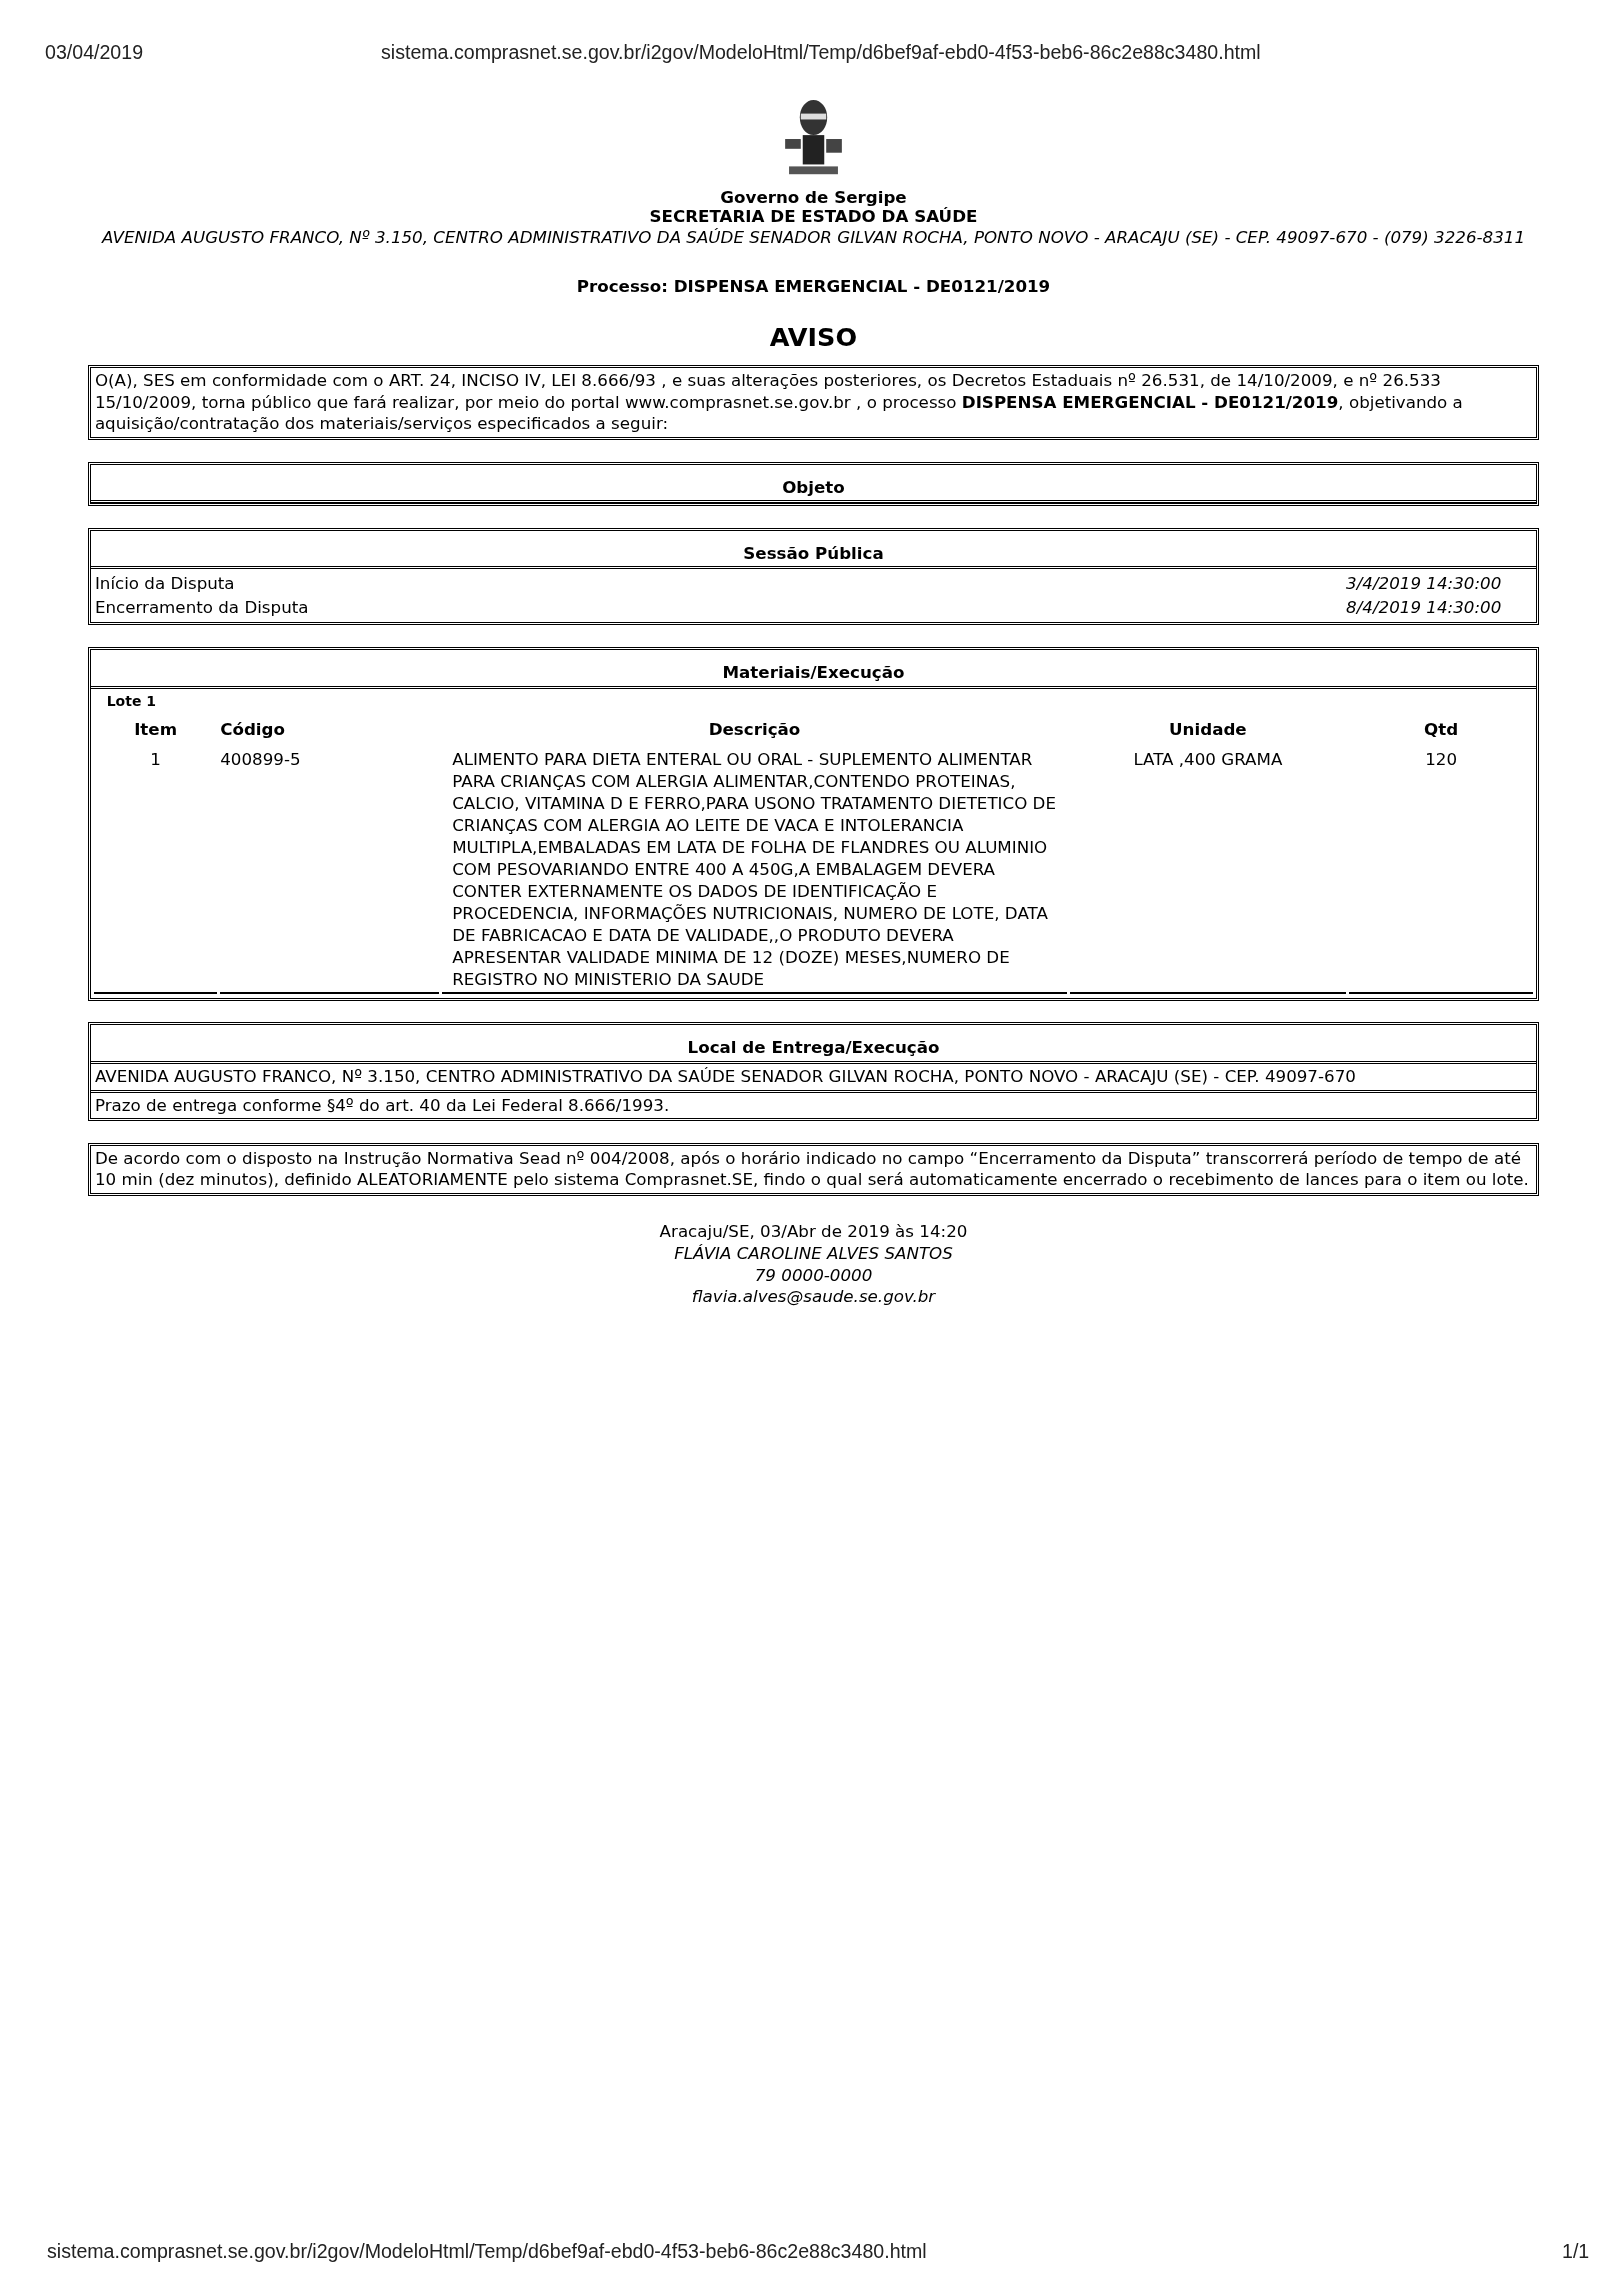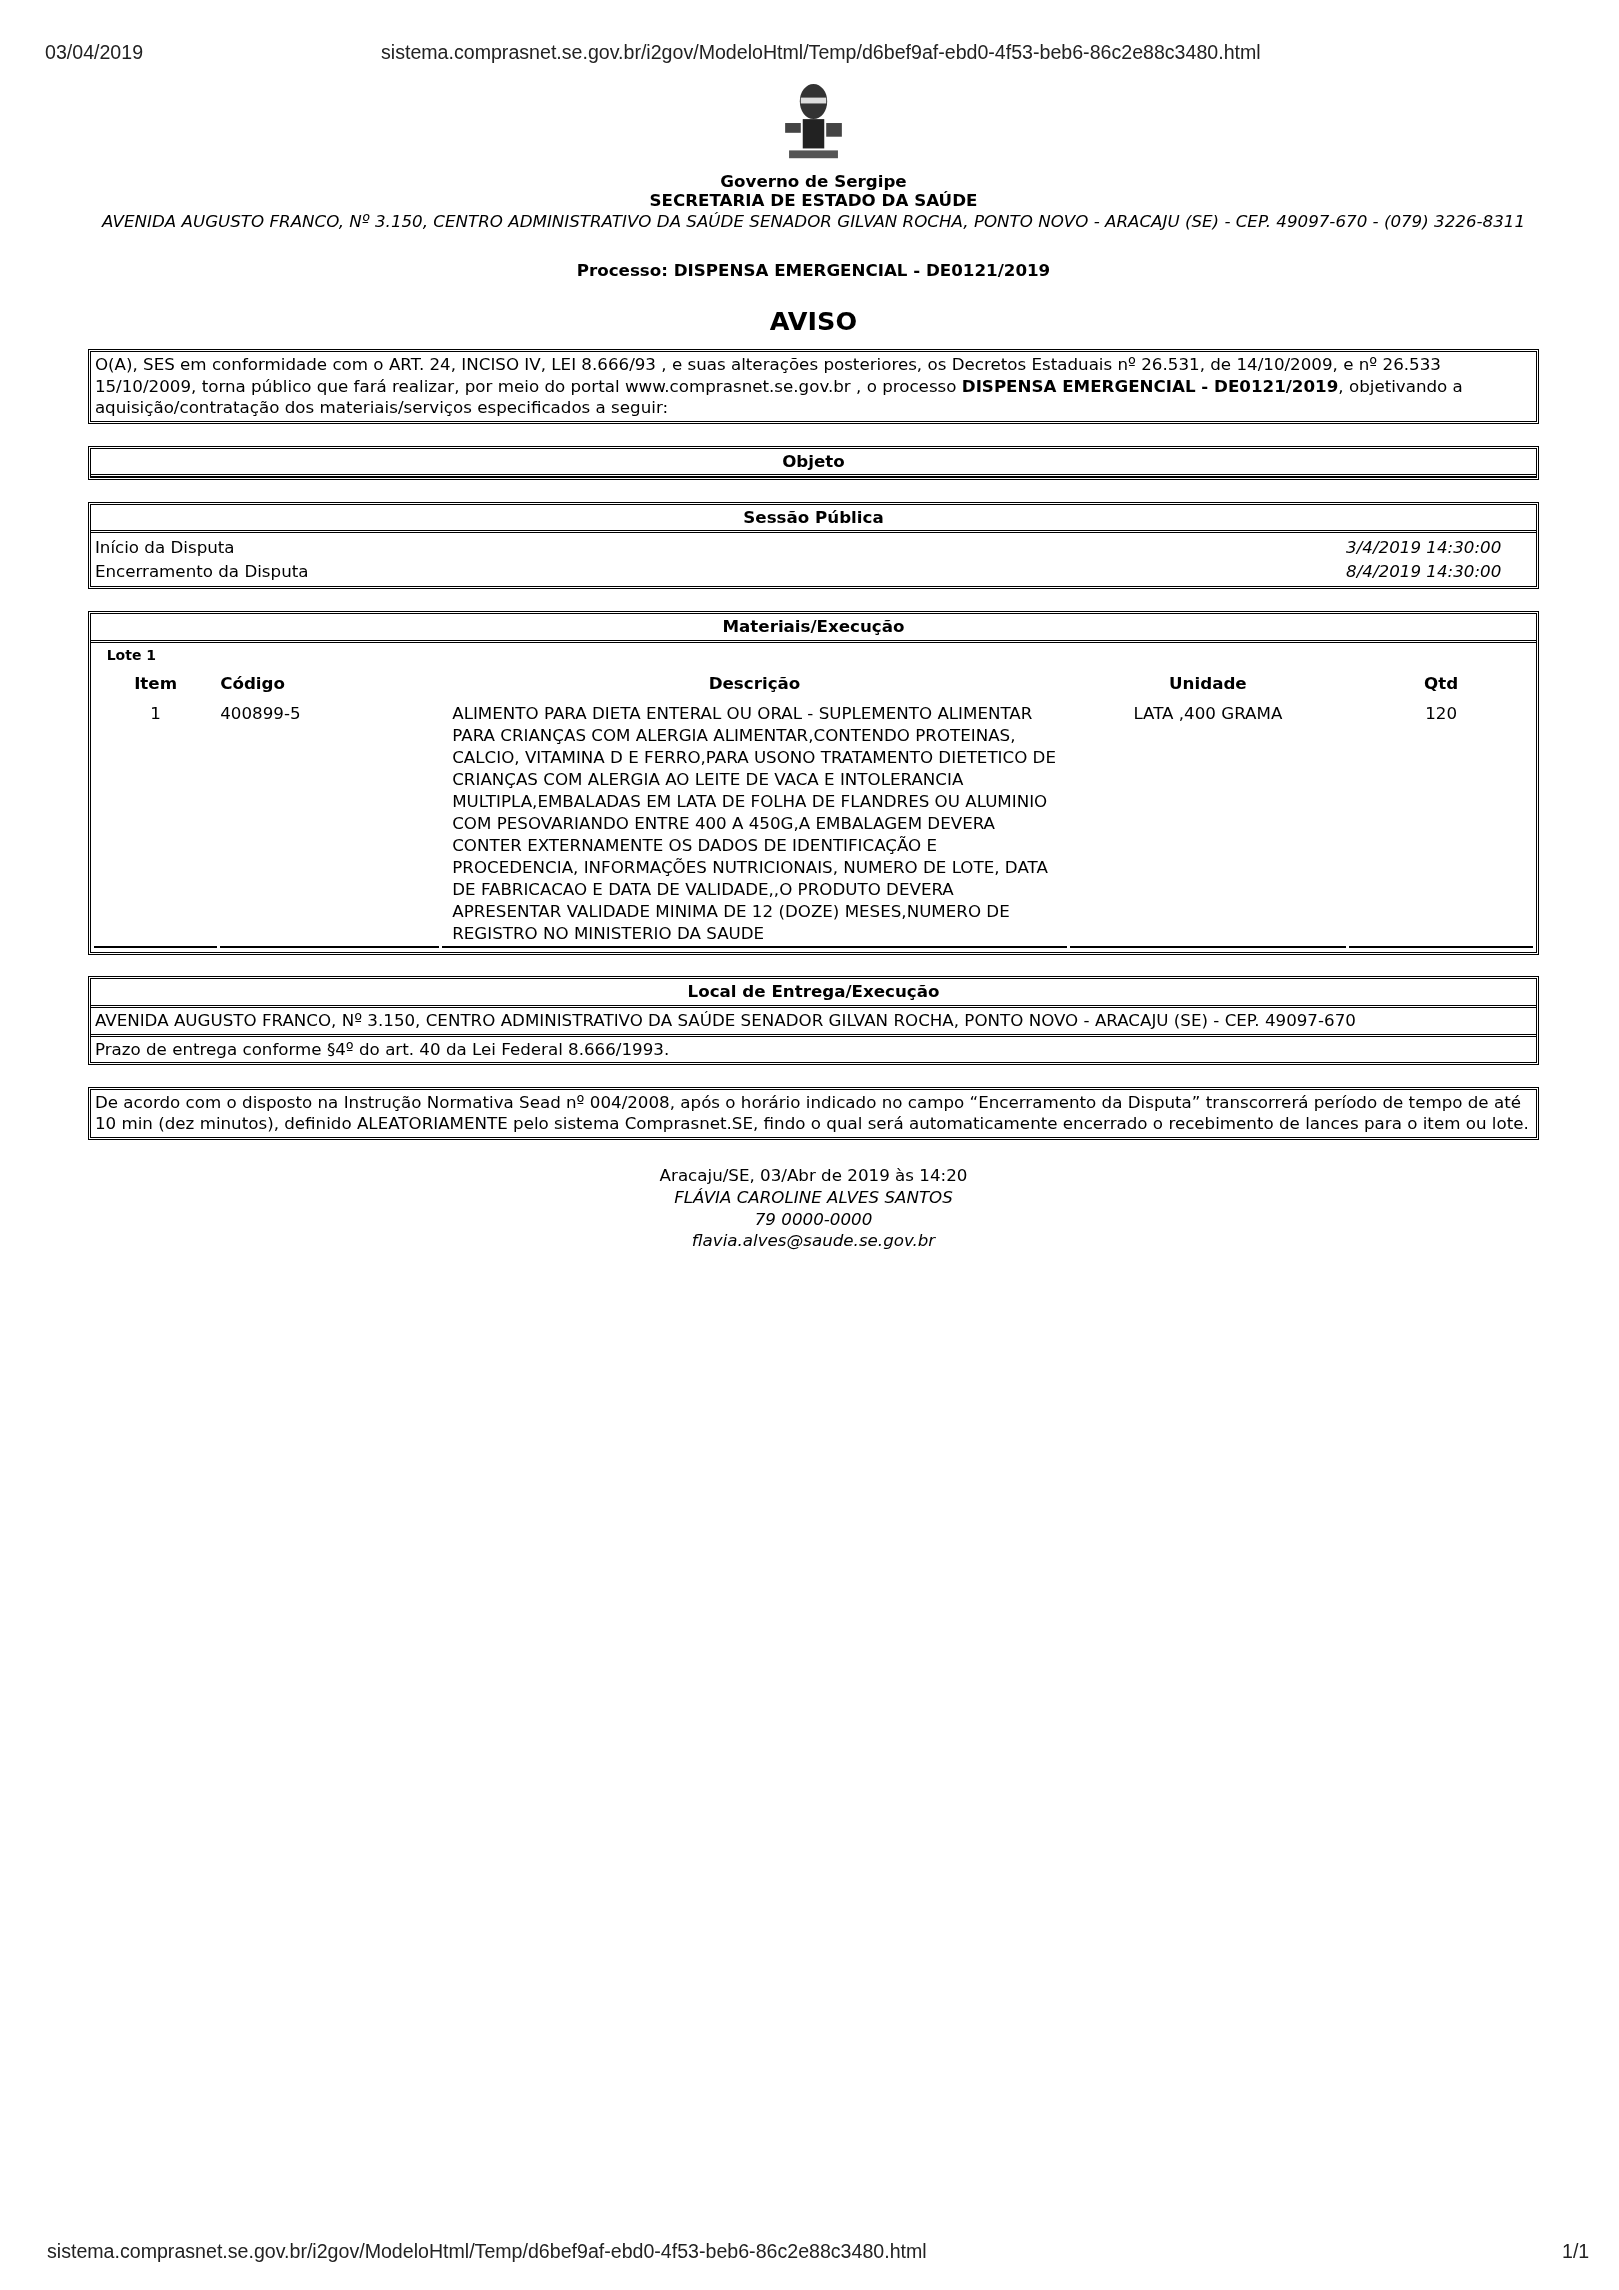--- a/index.html
+++ b/index.html
@@ -11,37 +11,38 @@
       position: absolute; left: 0; width: 1619px;
       font-family: "Liberation Sans", sans-serif; font-size: 19.6px; color: #222;
     }
     .print-header { top: 41px; }
     .print-footer { top: 2240px; }
     .ph-date { position: absolute; left: 45px; }
     .ph-url { position: absolute; left: 381px; }
     .pf-url { position: absolute; left: 47px; }
     .pf-page { position: absolute; left: 1562px; }
 
-    .page { position: absolute; left: 88px; top: 80px; width: 1451px; }
+    .page { position: absolute; left: 88px; top: 96px; width: 1451px; }
     .crest { width: 69px; height: 88px; margin: 0 auto; display: block; }
     .center { text-align: center; }
     .gov { font-weight: bold; font-size: 16.7px; margin-top: 3.9px; line-height: 19.6px; }
     .sec { font-weight: bold; font-size: 16.7px; line-height: 19.6px; }
     .addr { font-style: italic; font-size: 16.7px; line-height: 21.6px; padding: 0 9.8px; }
     .processo { font-weight: bold; font-size: 16.7px; margin-top: 27.4px; }
     .aviso { font-weight: bold; font-size: 25.5px; margin-top: 25.5px; margin-bottom: 13.7px; }
 
     .box {
       border: 2.9px double #000; border-width: 3.9px; border-style: double;
       margin-bottom: 21.6px; font-size: 16.7px; line-height: 21.6px;
     }
     .box-inner { padding: 2px 3.9px; }
     .box-title {
       border-bottom: 3.9px double #000; text-align: center; font-weight: bold;
       padding: 2px 0;
+      margin-top: 10px;
     }
     .box-row { padding: 2px 3.9px; }
     .box-row + .box-row.sep { border-top: 3.9px double #000; }
     .session-row { display: flex; justify-content: space-between; padding: 1px 3.9px; }
     .session-row .val { width: 186px; font-style: italic; }
 
     .mat-table { width: 100%; border-collapse: separate; border-spacing: 3.9px 0; font-size: 16.7px; line-height: 22px; }
     .mat-table th { font-weight: bold; padding: 3.9px 0; }
     .mat-table td { vertical-align: top; padding: 3.9px 0 2px; border-bottom: 2.9px solid #000; }
     .lote { font-weight: bold; padding: 2px 15.7px; font-size: 14px; }

